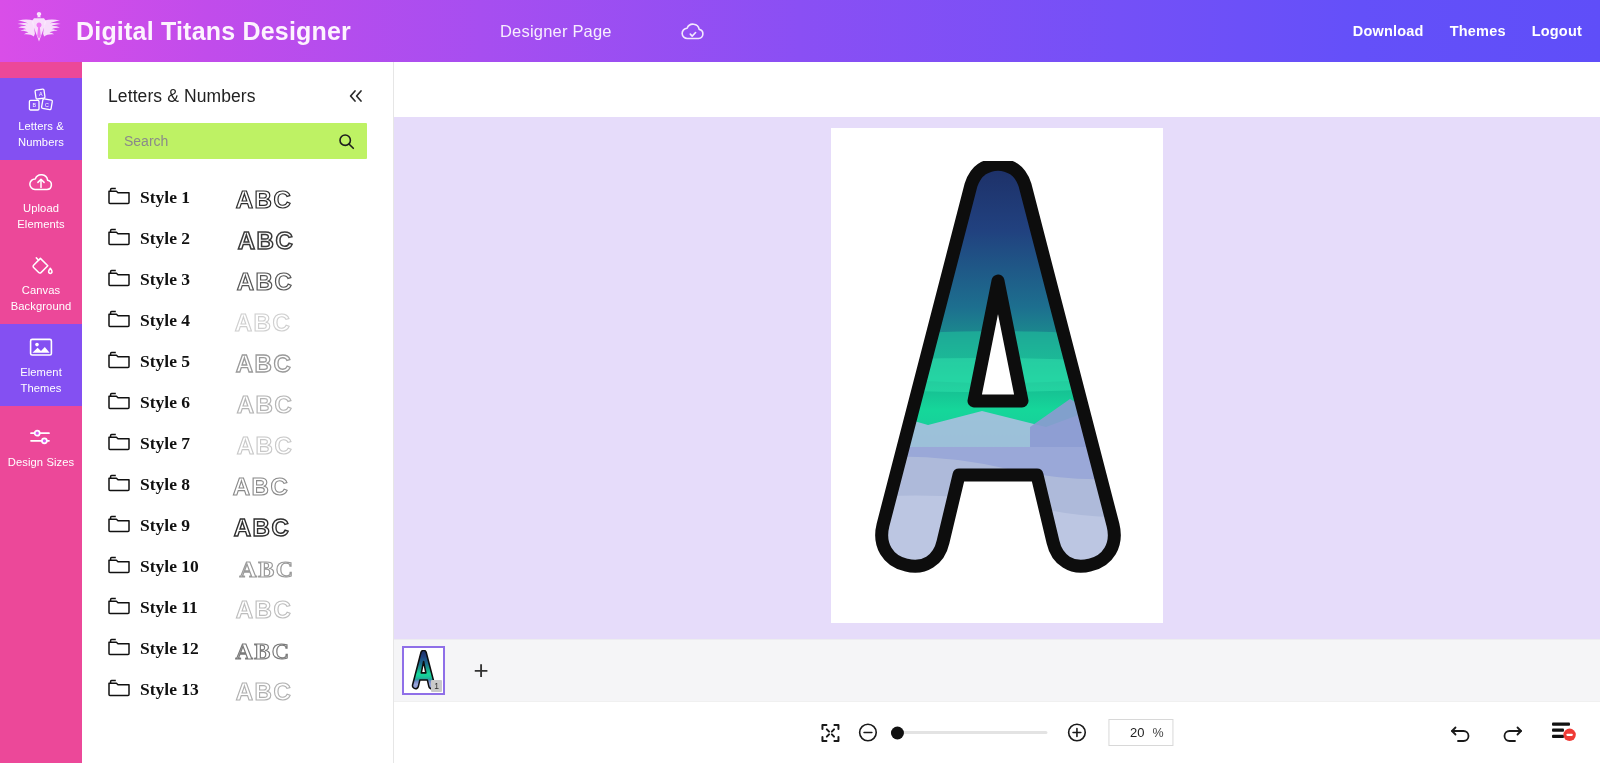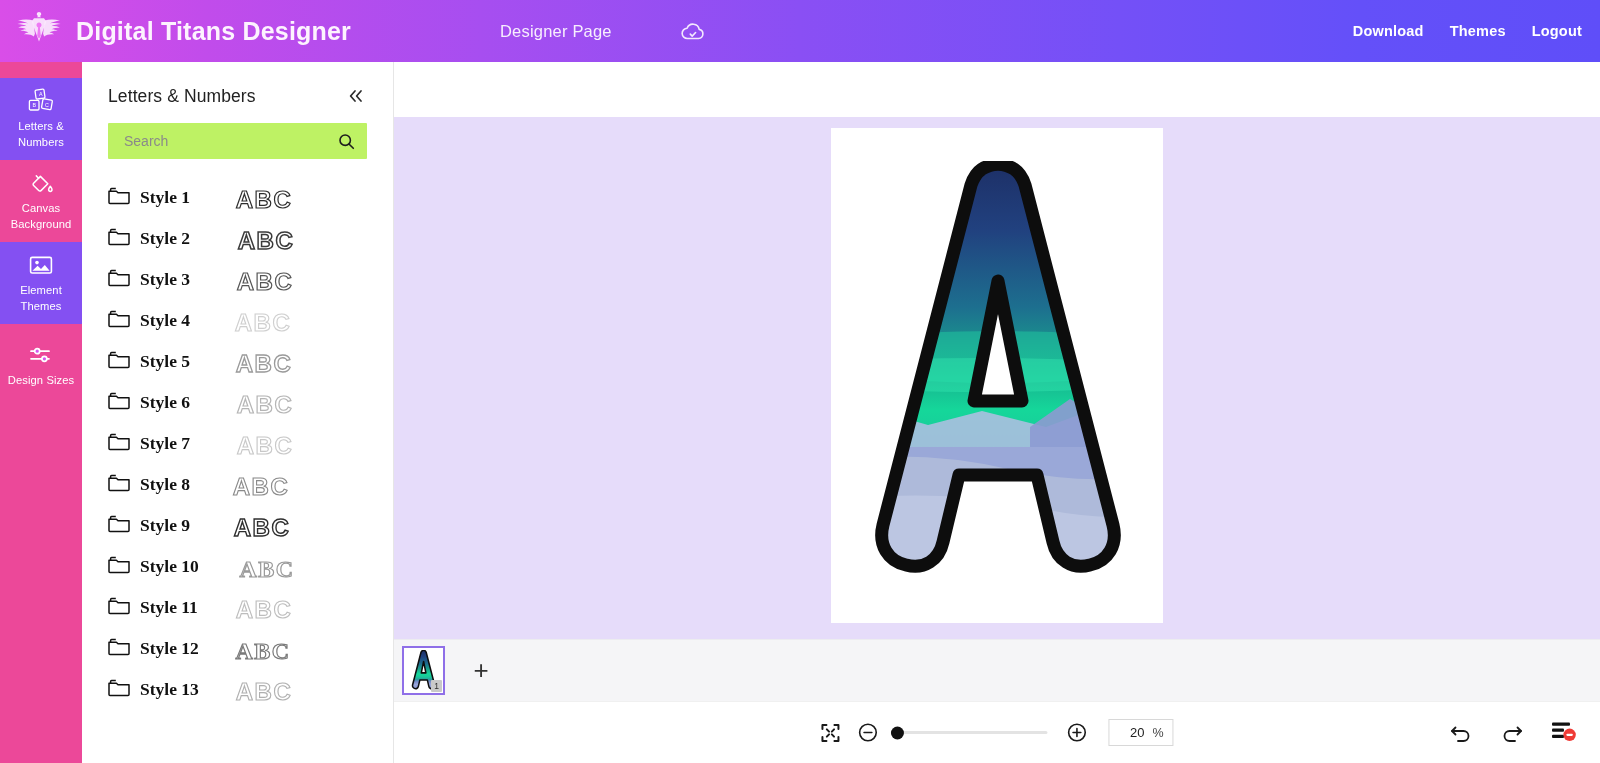--- a/index.html
+++ b/index.html
@@ -233,20 +233,29 @@
             <rect x="2.4" y="12.4" width="9.6" height="9.6" rx="1.2"></rect>
             <rect x="15.2" y="11.4" width="9.6" height="9.6" rx="1.2" transform="rotate(10 20 16)"></rect>
             <text x="12.1" y="8.4" font-size="5.3" fill="#ffffff" stroke="none" font-family="Liberation Sans, sans-serif">A</text>
             <text x="5.4" y="19.3" font-size="5.3" fill="#ffffff" stroke="none" font-family="Liberation Sans, sans-serif">B</text>
             <text x="18.1" y="18.9" font-size="5.3" fill="#ffffff" stroke="none" font-family="Liberation Sans, sans-serif">C</text>
           </svg>
         </span>
         <span class="rail-label"><span>Letters &amp;</span><br><span>Numbers</span></span>
       </div>
 
+      <div class="rail-item">
+        <span>
+          <svg class="rail-icon" viewBox="0 0 28 26" fill="none" stroke="#ffffff" stroke-width="1.5" stroke-linecap="round" stroke-linejoin="round">
+            <path d="M8 19.5h12a4.7 4.7 0 0 0 .6-9.3 6.4 6.4 0 0 0-12.3-1.3A4.9 4.9 0 0 0 8 19.5z"></path>
+            <path d="M14 17.4V9.6M10.9 12.4L14 9.3l3.1 3.1"></path>
+          </svg>
+        </span>
+        <span class="rail-label"><span>Upload</span><br><span>Elements</span></span>
+      </div>
 
       <div class="rail-item">
         <span>
           <svg class="rail-icon" viewBox="0 0 28 26" fill="none" stroke="#ffffff" stroke-width="1.5" stroke-linecap="round" stroke-linejoin="round">
             <path d="M6.6 13.2L13.4 6.4l7.4 7.4-6.8 6.8a1.6 1.6 0 0 1-2.3 0l-5.1-5.1a1.6 1.6 0 0 1 0-2.3z"></path>
             <path d="M11.6 8.2L9.3 5.9"></path>
             <path d="M23.3 16.3s1.7 2.2 1.7 3.4a1.7 1.7 0 1 1-3.4 0c0-1.2 1.7-3.4 1.7-3.4z"></path>
           </svg>
         </span>
         <span class="rail-label"><span>Canvas</span><br><span>Background</span></span>

